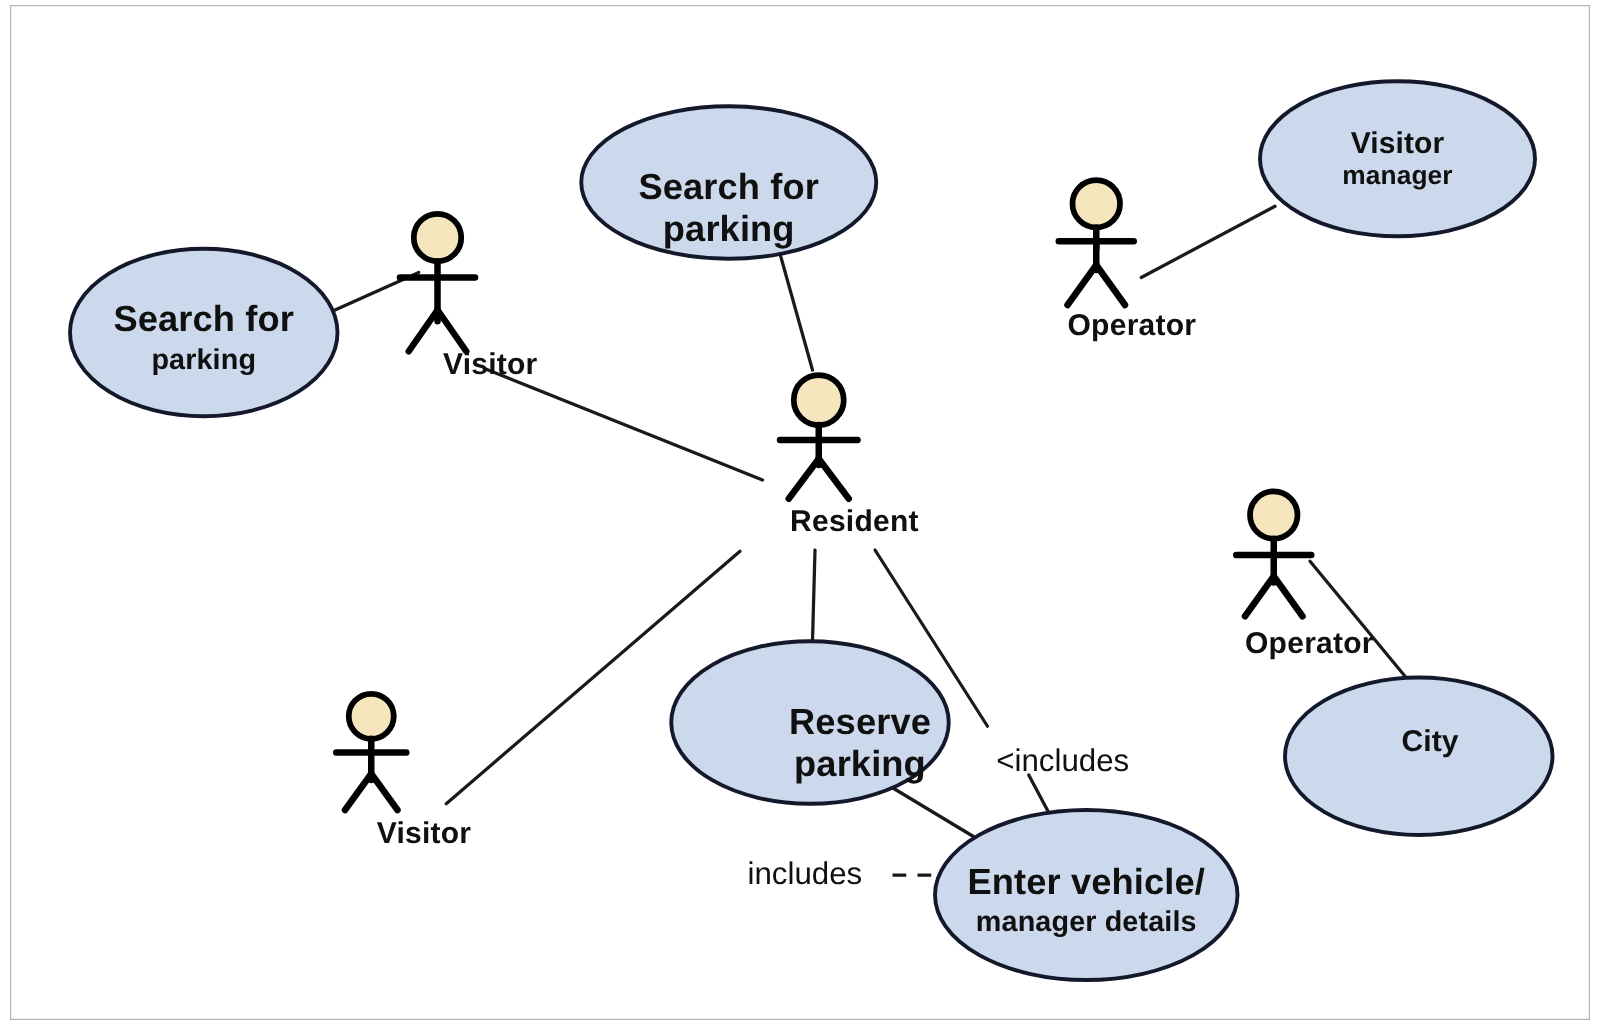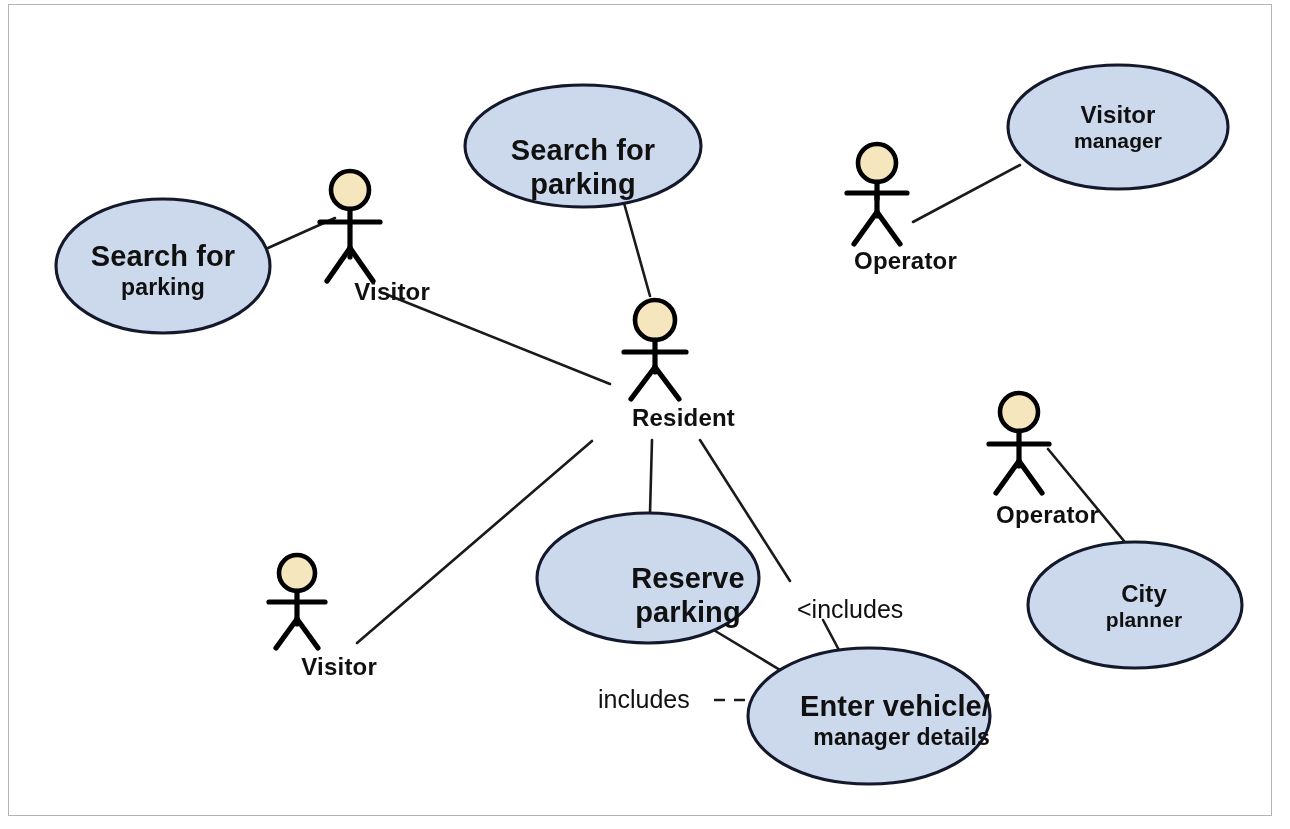--- a/index.html
+++ b/index.html
@@ -136,28 +136,27 @@
 
   <div class="uc-label" style="left:1008px;top:101px;width:220px;">
     <div class="big">Visitor</div>
     <div class="small">manager</div>
   </div>
 
   <div class="uc-label" style="left:537px;top:562px;width:222px;padding-left:40px;">
     <div class="ln1">Reserve parking</div>
   </div>
 
-  <div class="uc-label" style="left:748px;top:690px;width:242px;text-align:right;">
+  <div class="uc-label" style="left:748px;top:690px;width:242px;">
     <div class="ln1">Enter vehicle/</div>
     <div class="ln2">manager details</div>
   </div>
 
   <div class="uc-label" style="left:1028px;top:580px;width:232px;">
     <div class="big">City</div>
-    <div class="small">planner</div>
   </div>
 
   <div class="actor-label" style="left:270px;top:278px;width:160px;">Visitor</div>
 
   <div class="actor-label" style="left:797px;top:247px;width:160px;">Operator</div>
 
   <div class="actor-label" style="left:575px;top:404px;width:160px;">Resident</div>
 
   <div class="actor-label" style="left:939px;top:501px;width:160px;">Operator</div>
 

